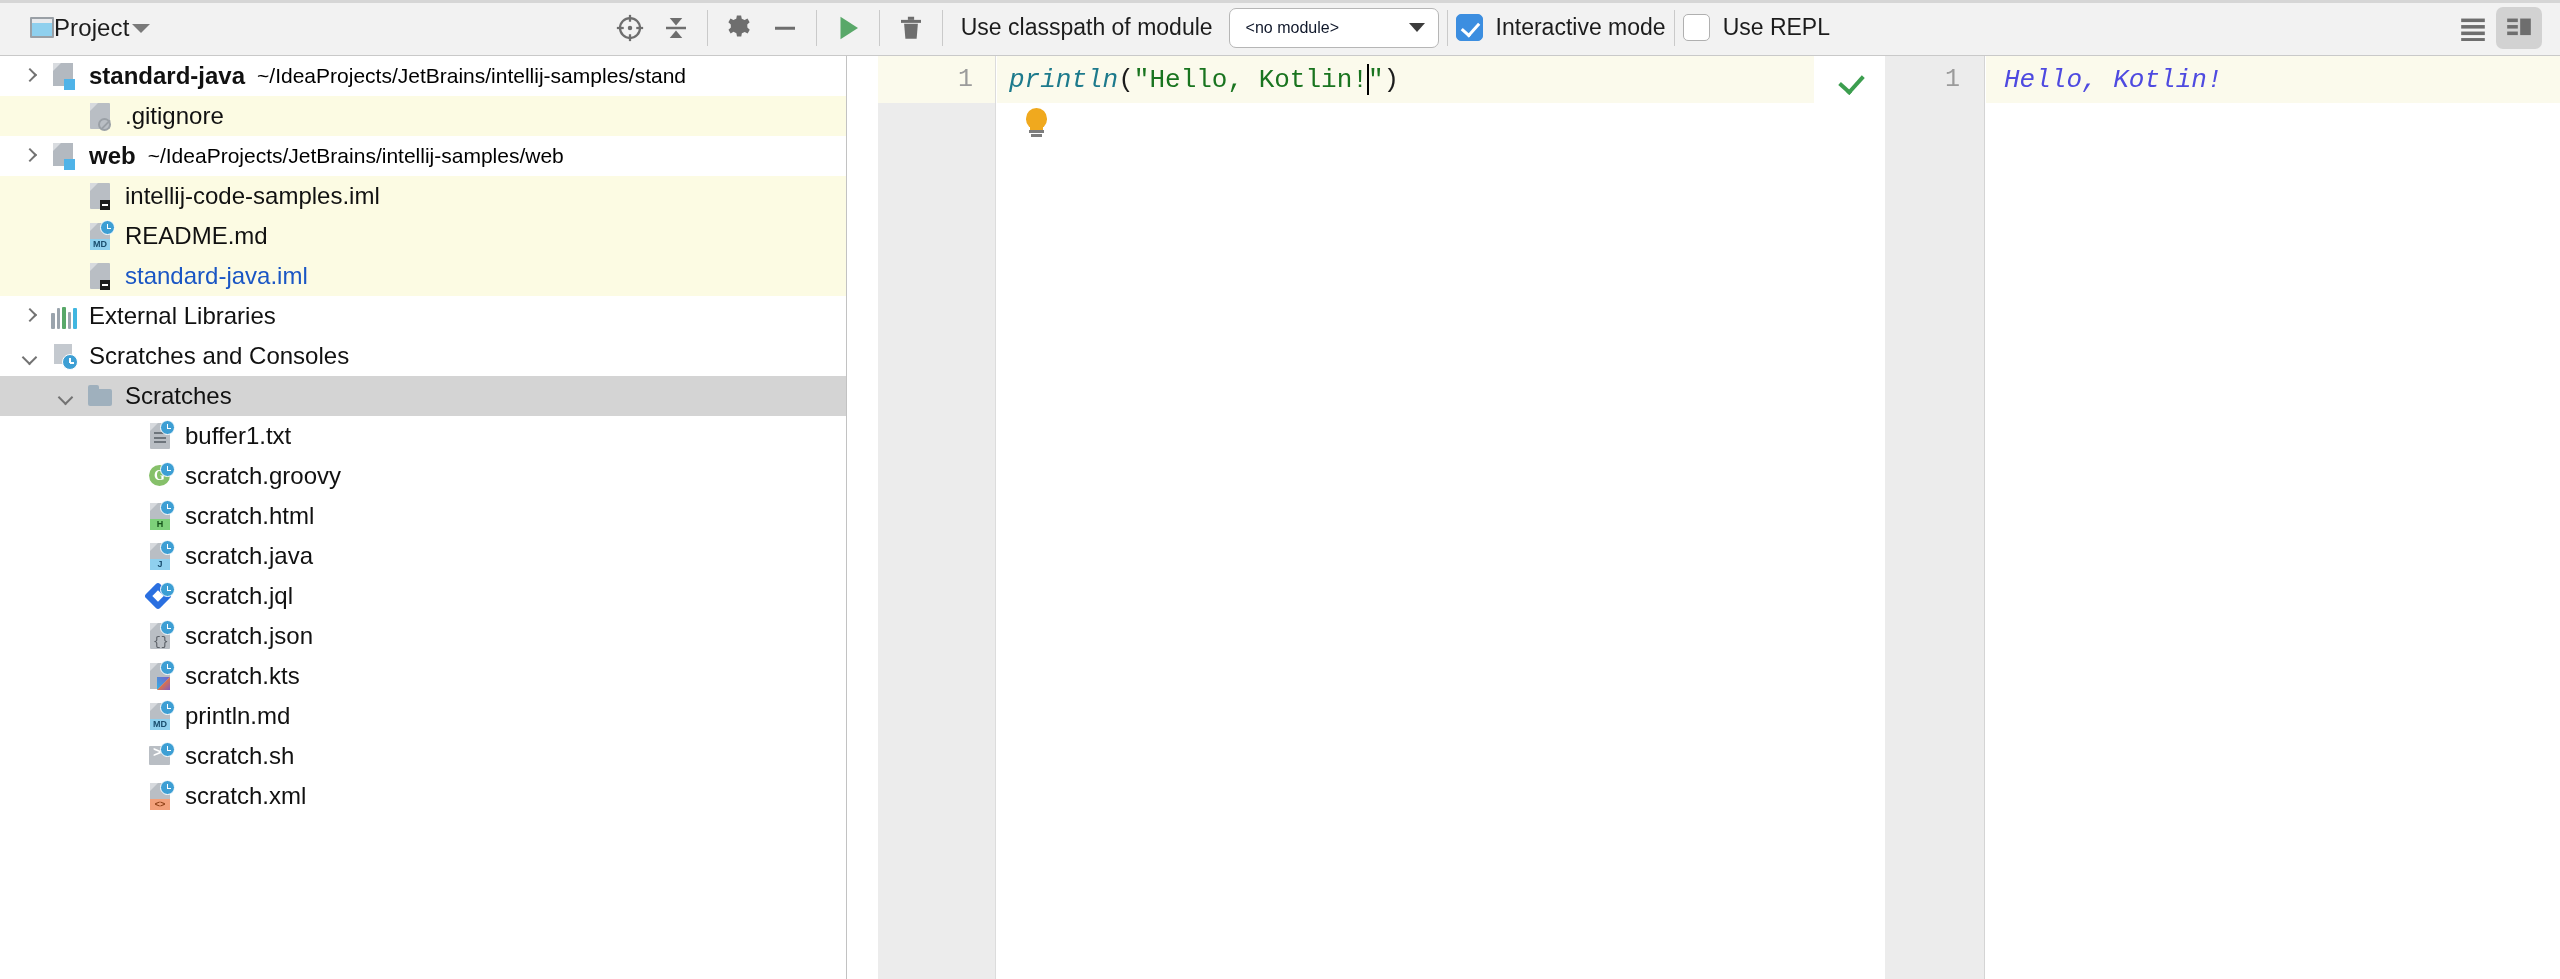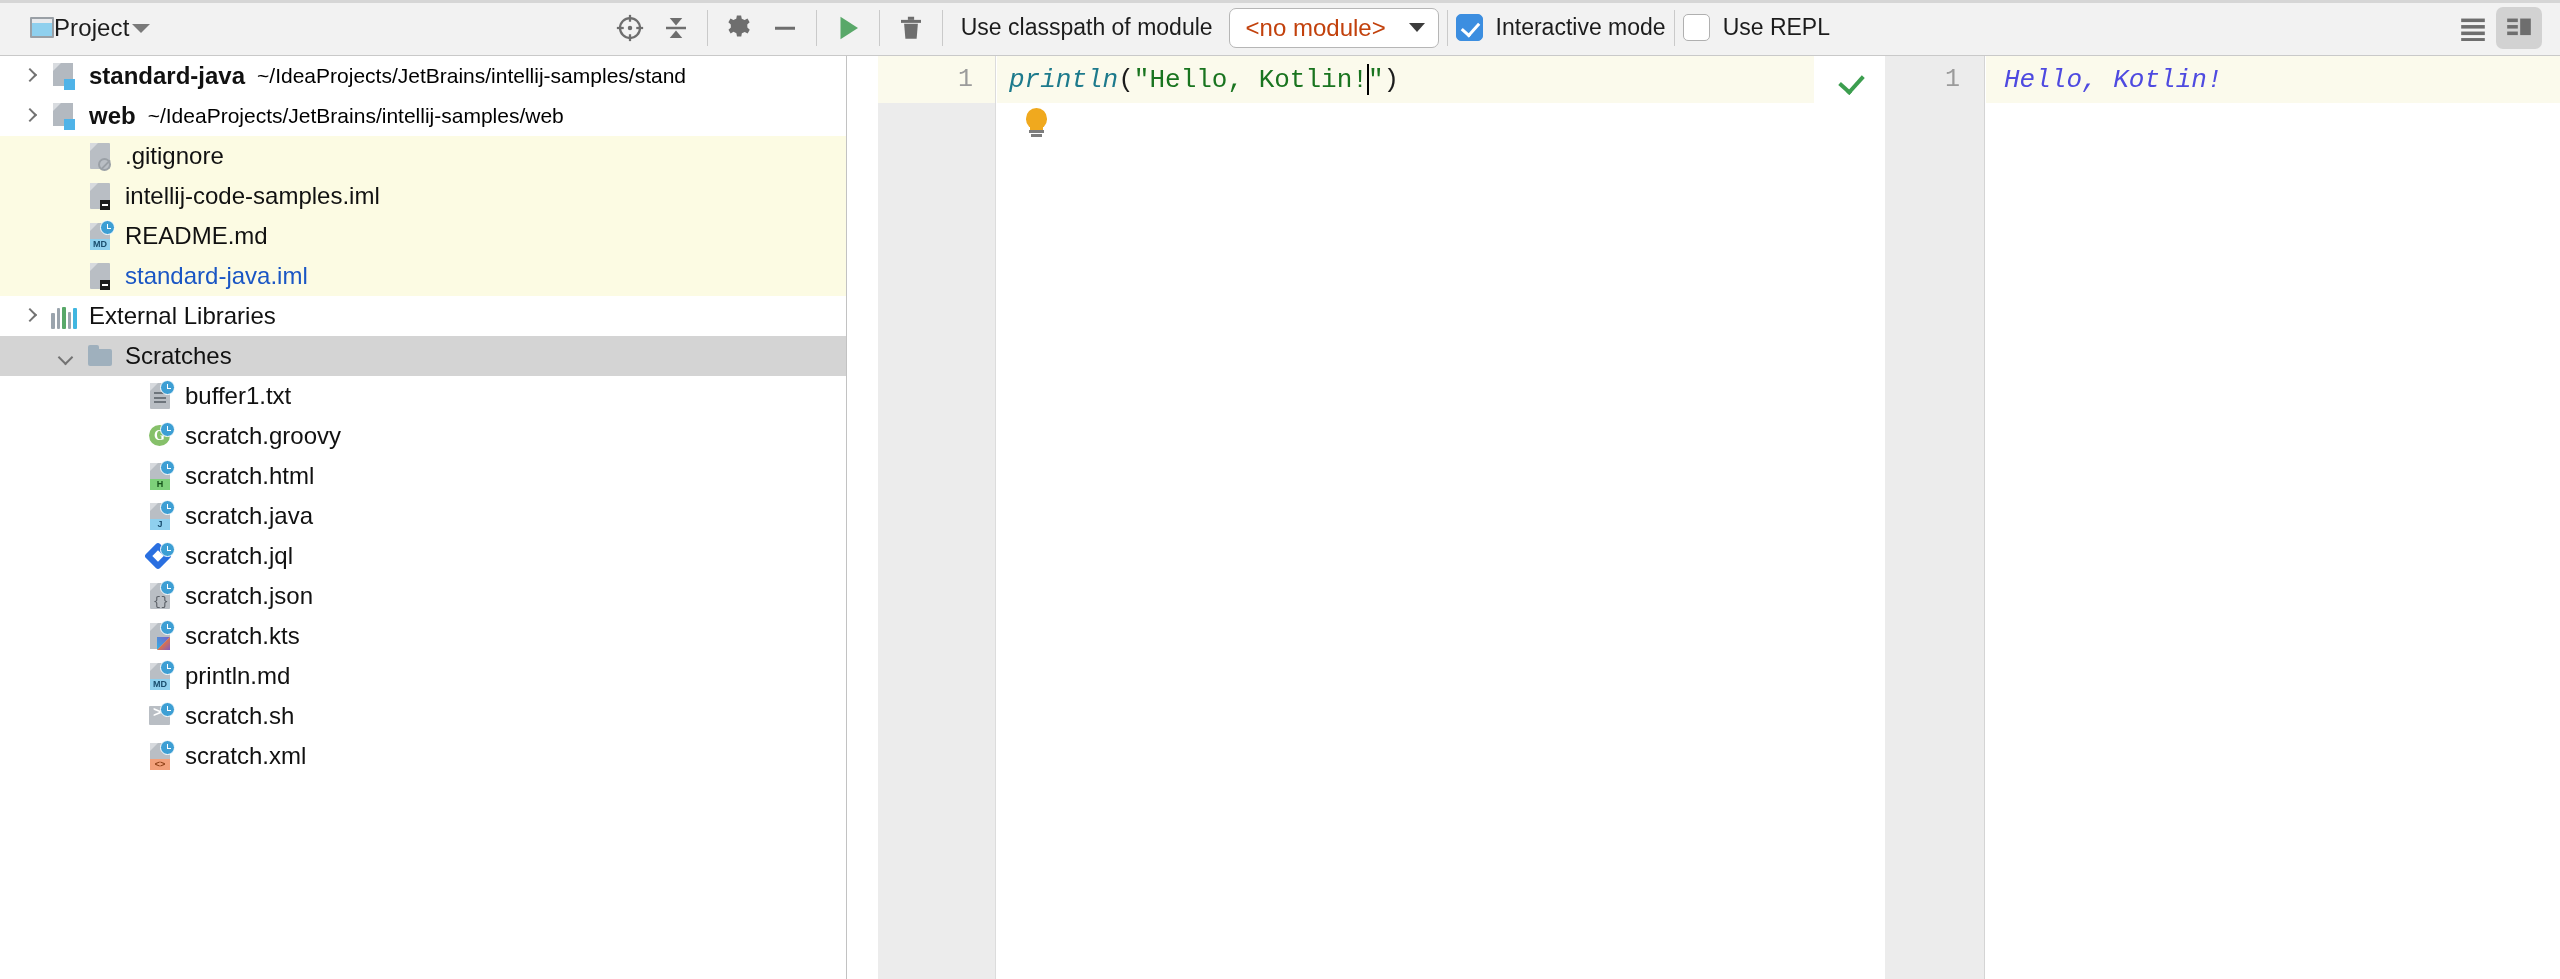--- a/index.html
+++ b/index.html
@@ -51,21 +51,21 @@
     width: 1px; height: 36px; background: #cacaca; margin: 0 8px;
   }
   .tb-text { font-size: 23px; color: #1c1c1c; white-space: nowrap; }
 
   .combo {
     height: 40px; min-width: 210px; background: #fff;
     border: 1px solid #b6b6b6; border-radius: 7px;
     display: flex; align-items: center; justify-content: space-between;
     padding: 0 13px 0 16px; margin-left: 16px;
   }
-  .combo-label { font-size: 24px; color: #c2410c; white-space: nowrap; }
+  .combo-label { font-size: 16px; color: #0f172a; white-space: nowrap; }
   .combo-caret {
     width:0;height:0;border-left:8px solid transparent;border-right:8px solid transparent;
     border-top:9px solid #3c3c3c; margin-left: 18px;
   }
 
   .chk-row { display: flex; align-items: center; gap: 13px; }
   .chk {
     width: 27px; height: 27px; border-radius: 5px;
     border: 1px solid #b0b0b0; background: #fff; position: relative;
   }
@@ -408,44 +408,44 @@
       <span style="flex:0 0 12px"></span>
       <span class="mod-ic">
         <span class="m1"></span>
         <span class="m2"></span>
         <span class="m3"></span>
       </span>
       <span style="flex:0 0 12px"></span>
       <span class="row-name bold">standard-java</span>
       <span class="row-path">~/IdeaProjects/JetBrains/intellij-samples/stand</span>
     </div>
+    <div class="row cream">
+      <span style="flex:0 0 58px"></span>
+      <span class="arrow"></span>
+      <span style="flex:0 0 12px"></span>
+      <span class="fic">
+        <span class="page"></span>
+        <span class="fold"></span>
+        <span class="badge-ignore"></span>
+      </span>
+      <span style="flex:0 0 12px"></span>
+      <span class="row-name">.gitignore</span>
+    </div>
     <div class="row">
       <span style="flex:0 0 22px"></span>
       <span class="arrow right"></span>
       <span style="flex:0 0 12px"></span>
       <span class="mod-ic">
         <span class="m1"></span>
         <span class="m2"></span>
         <span class="m3"></span>
       </span>
       <span style="flex:0 0 12px"></span>
       <span class="row-name bold">web</span>
       <span class="row-path">~/IdeaProjects/JetBrains/intellij-samples/web</span>
-    </div>
-    <div class="row cream">
-      <span style="flex:0 0 58px"></span>
-      <span class="arrow"></span>
-      <span style="flex:0 0 12px"></span>
-      <span class="fic">
-        <span class="page"></span>
-        <span class="fold"></span>
-        <span class="badge-ignore"></span>
-      </span>
-      <span style="flex:0 0 12px"></span>
-      <span class="row-name">.gitignore</span>
     </div>
     <div class="row cream">
       <span style="flex:0 0 58px"></span>
       <span class="arrow"></span>
       <span style="flex:0 0 12px"></span>
       <span class="fic">
         <span class="page"></span>
         <span class="fold"></span>
         <span class="badge-mod"></span>
       </span>
@@ -484,20 +484,31 @@
       <span class="extlib-ic">
         <b style="height:16px;background:#9aa4ad"></b>
         <b style="height:21px;background:#9aa4ad"></b>
         <b style="height:22px;background:#59a869"></b>
         <b style="height:17px;background:#9aa4ad"></b>
         <b style="height:21px;background:#40b6e0"></b>
       </span>
       <span style="flex:0 0 12px"></span>
       <span class="row-name">External Libraries</span>
     </div>
+    <div class="row">
+      <span style="flex:0 0 22px"></span>
+      <span class="arrow down"></span>
+      <span style="flex:0 0 12px"></span>
+      <span class="scratchroot-ic">
+        <span class="p"></span>
+        <span class="c"></span>
+      </span>
+      <span style="flex:0 0 12px"></span>
+      <span class="row-name">Scratches and Consoles</span>
+    </div>
     <div class="row selected">
       <span style="flex:0 0 58px"></span>
       <span class="arrow down"></span>
       <span style="flex:0 0 12px"></span>
       <span class="folder-ic">
         <span class="ft"></span>
         <span class="fb"></span>
       </span>
       <span style="flex:0 0 12px"></span>
       <span class="row-name">Scratches</span>

